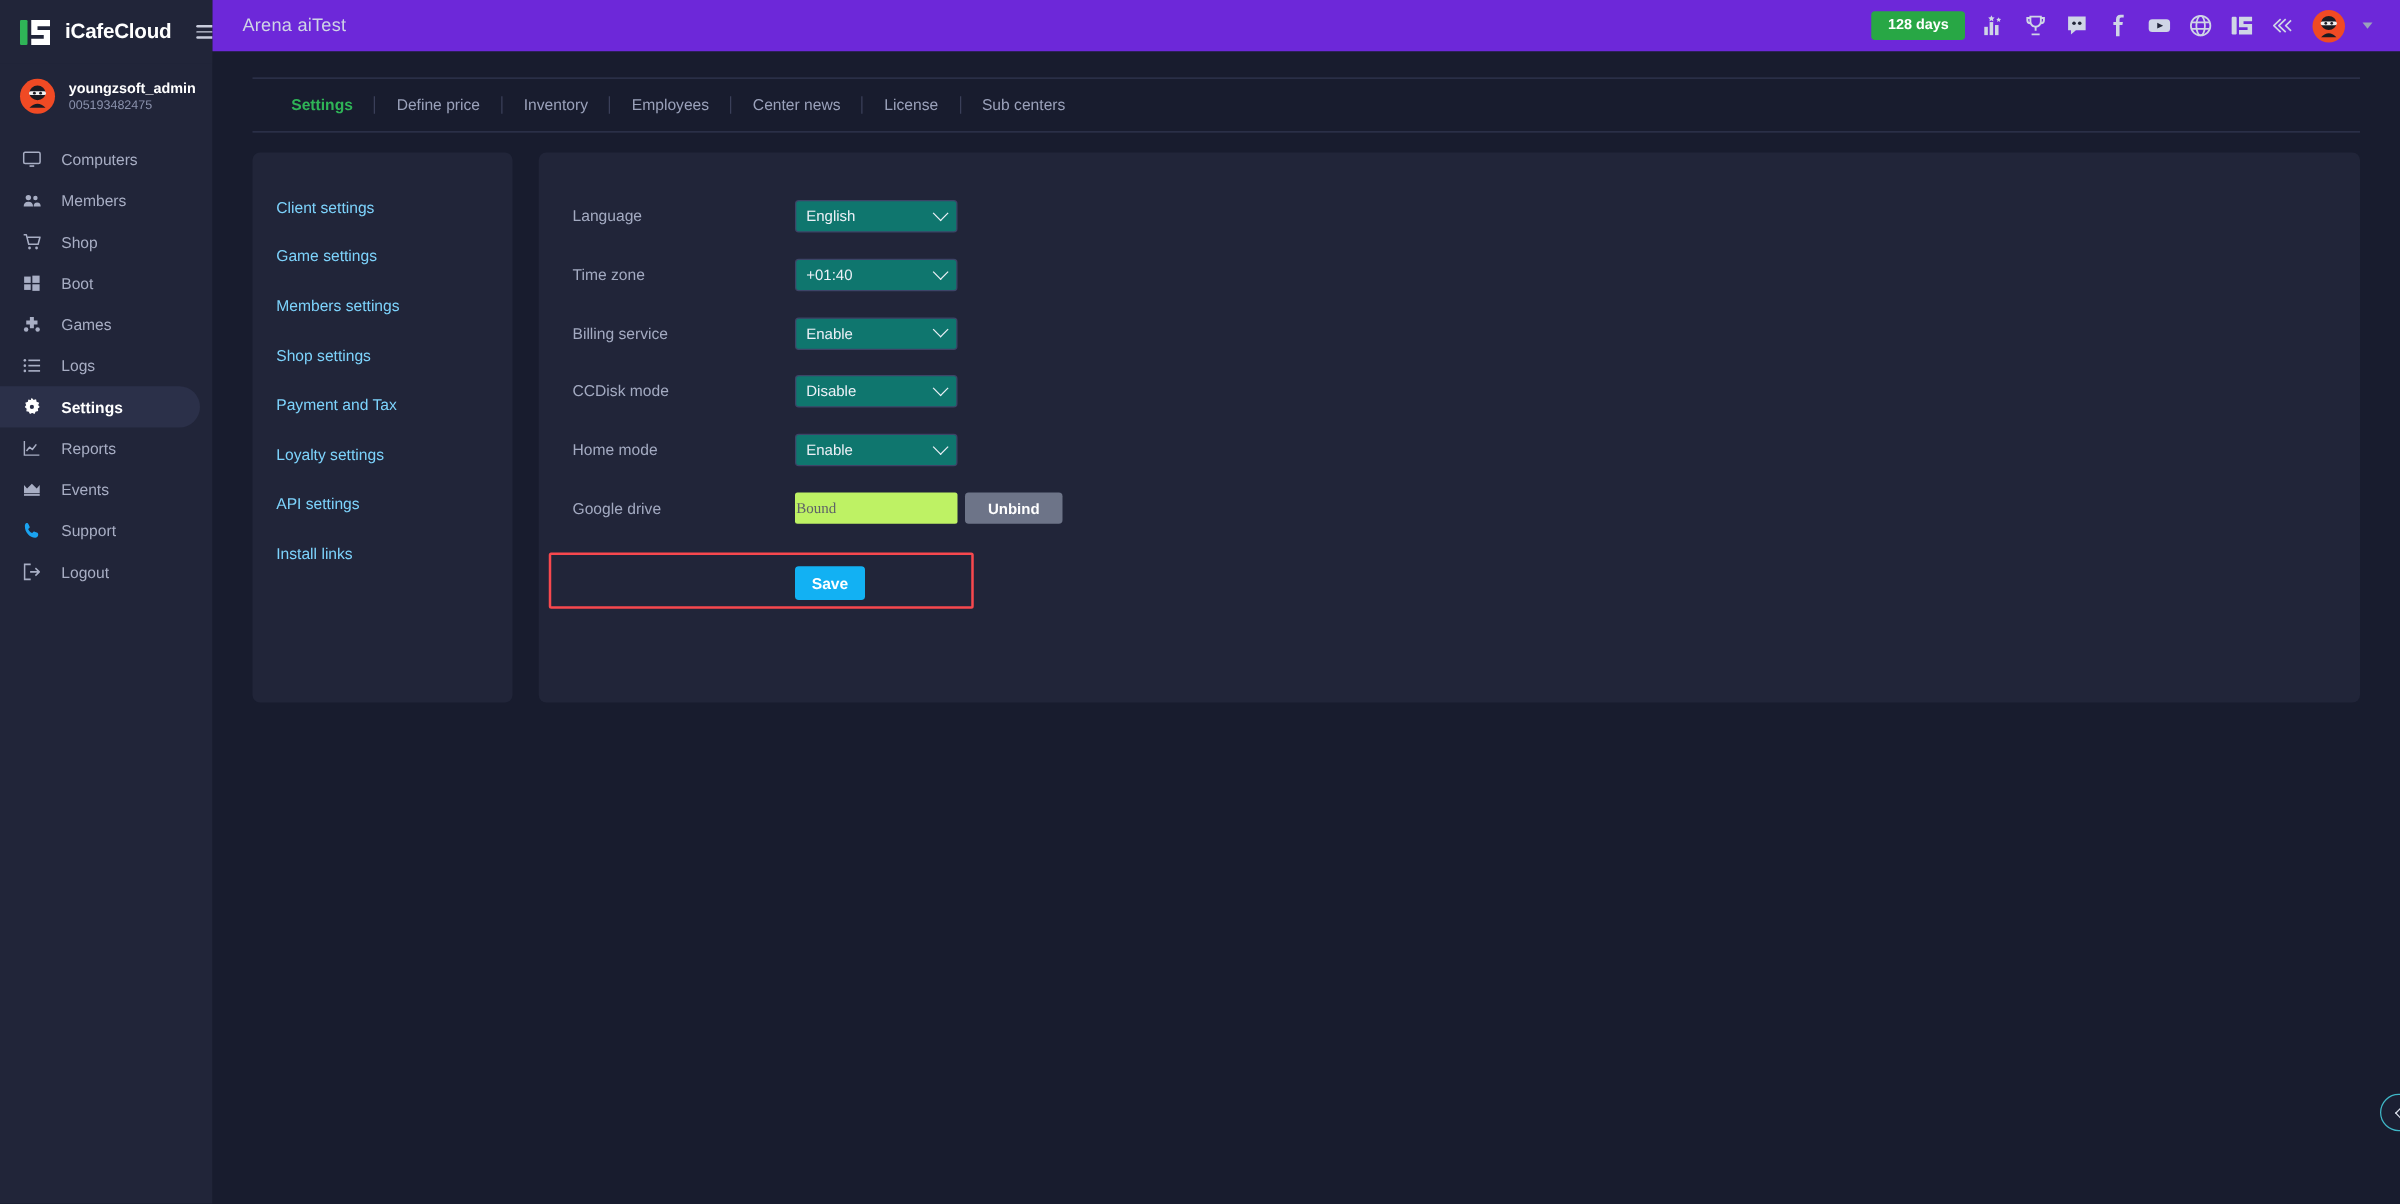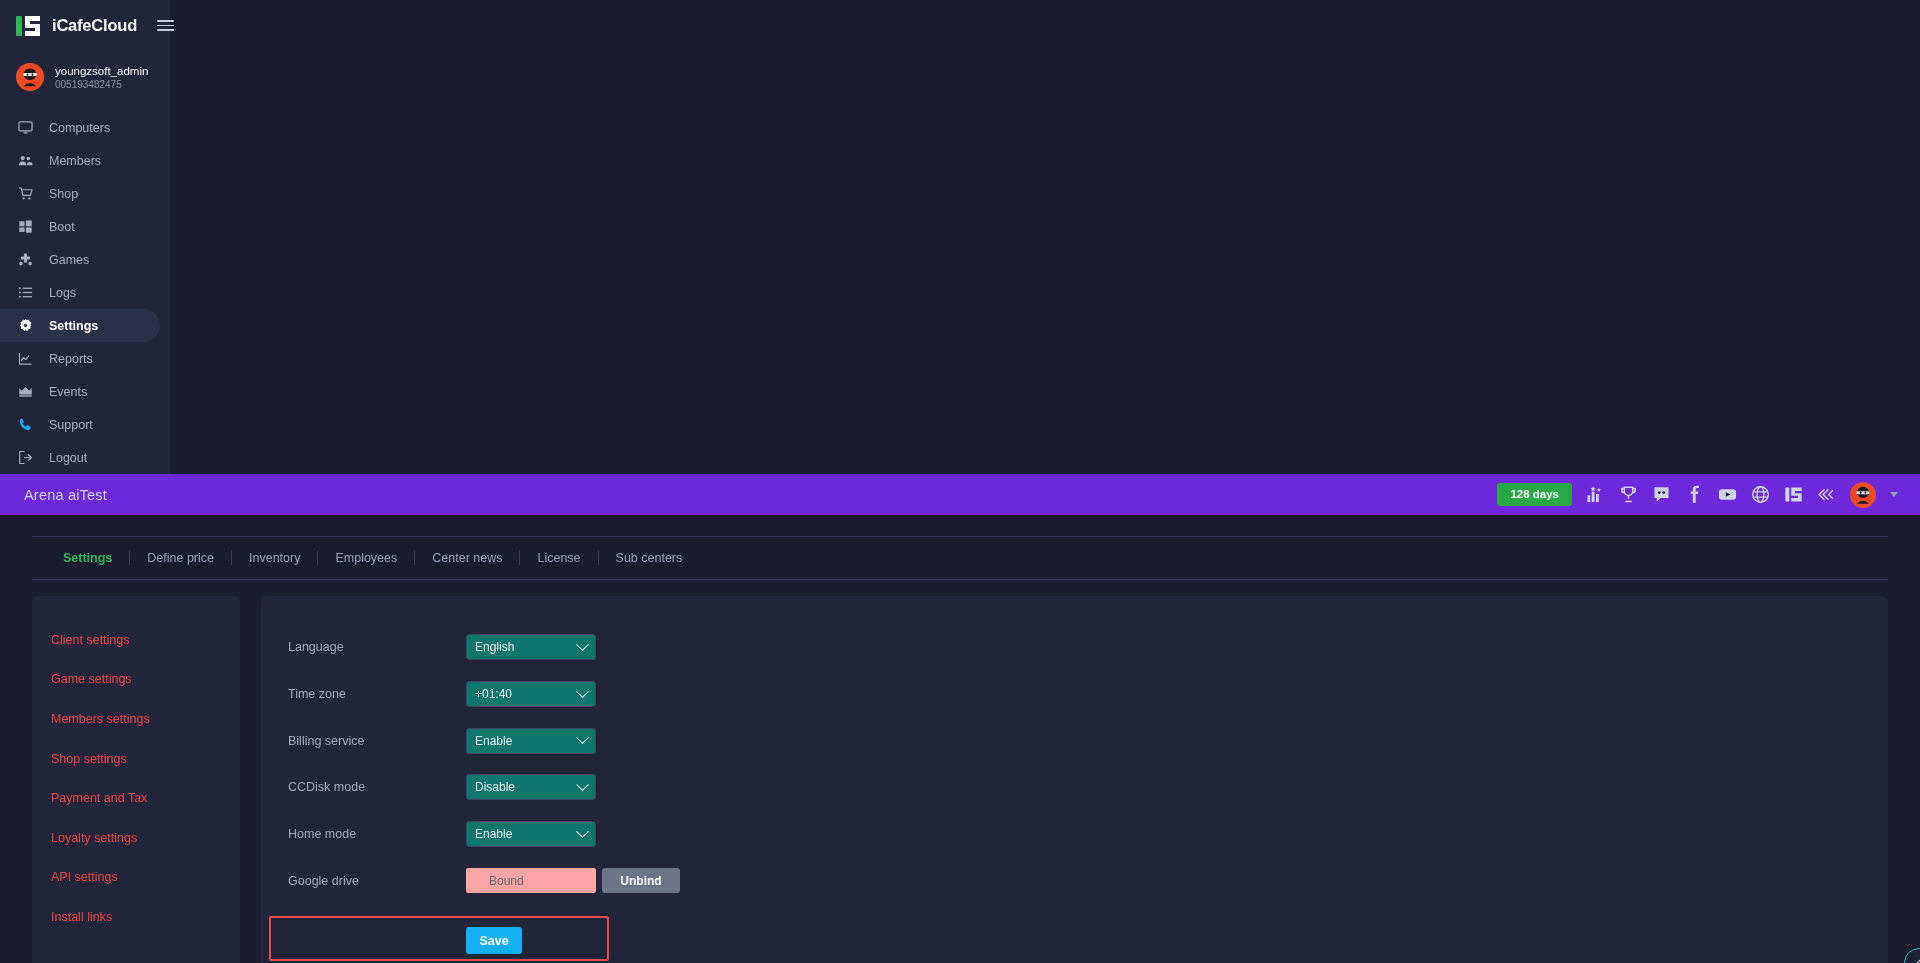--- a/index.html
+++ b/index.html
@@ -3,21 +3,21 @@
 <meta charset="utf-8">
 <title>iCafeCloud — Center settings</title>
 <style>
   * { box-sizing: border-box; margin: 0; padding: 0; }
   html, body {
     width: 1920px; height: 963px;
     background: #181c2e;
     font-family: "Liberation Sans", sans-serif;
     overflow: hidden;
   }
-  .app { display: flex; width: 1920px; height: 963px; flex-direction: column; }
+  .app { display: flex; width: 1920px; height: 963px; }
 
   
   .sidebar {
     width: 170px; flex: 0 0 170px;
     background: #212539;
     display: flex; flex-direction: column;
   }
   .brand {
     height: 51px; display: flex; align-items: center;
     padding-left: 16px; gap: 10px;
@@ -35,21 +35,21 @@
     display: flex; align-items: center; gap: 11px;
     padding: 12px 0 14px 16px;
   }
   .avatar-sm {
     width: 28px; height: 28px; flex: 0 0 28px; border-radius: 50%;
     background: #f04a24; position: relative; overflow: hidden;
   }
   .ninja-face { position:absolute; left:50%; top:50%; transform:translate(-50%,-50%); }
   .profile-text { display: flex; flex-direction: column; gap: 2px; min-width: 0; }
   .profile-name {
-    color: #ffffff; font-size: 11.5px; font-weight: 400; white-space: nowrap;
+    color: #ffffff; font-size: 11.5px; font-weight: 700; white-space: nowrap;
   }
   .profile-id { color: #8b92ad; font-size: 10px; white-space: nowrap; }
 
   .nav { display: flex; flex-direction: column; padding-top: 6px; }
   .nav-item {
     display: flex; align-items: center; gap: 16px;
     height: 33px; margin: 0 10px 0 0;
     padding-left: 18px;
     color: #a8aec4; font-size: 12.5px;
     border-radius: 0 18px 18px 0; cursor: pointer;
@@ -102,21 +102,21 @@
   .content { display: flex; gap: 21px; padding: 16px 32px 0 32px; }
 
   .settings-menu {
     width: 208px; flex: 0 0 208px;
     background: #212539; border-radius: 6px;
     padding: 24px 0 22px 0; align-self: flex-start;
     min-height: 440px;
   }
   .sm-item {
     padding: 0 0 0 19px; height: 39.6px; display: flex; align-items: center;
-    color: #ef4444; font-size: 12.5px; cursor: pointer; white-space: nowrap;
+    color: #7dd3fc; font-size: 12.5px; cursor: pointer; white-space: nowrap;
   }
   .sm-item.active { color: #ffffff; font-weight: 700; }
 
   .panel {
     flex: 1; background: #212539; border-radius: 6px;
     min-height: 371px; padding: 28px 0 30px 0; position: relative;
   }
   .form-row {
     display: flex; align-items: center; height: 46.7px; padding-left: 27px;
     position: relative;
@@ -139,23 +139,23 @@
 
   
   .highlight-box {
     position: absolute; left: 8px; top: 320px;
     width: 340px; height: 45px;
     border: 2.5px solid #f8484e; border-radius: 2px;
     pointer-events: none; z-index: 5;
   }
 
   .gdrive-input {
-    width: 130px; height: 25px; background: #fca5a5; border: none; border-radius: 2px;
-    color: #5f6268; font-size: 12px; padding: 0 23px; outline: none;
-    font-family: Liberation Sans, sans-serif;
+    width: 130px; height: 25px; background: #bef264; border: none; border-radius: 2px;
+    color: #5f6268; font-size: 12px; padding: 0 1px; outline: none;
+    font-family: Liberation Serif, serif;
   }
   .gdrive-input::placeholder { color: #5f6268; }
   .unbind-btn {
     margin-left: 6px; width: 78px; height: 25px;
     background: #6d7488; border: none; border-radius: 3px;
     color: #ffffff; font-size: 12px; font-weight: 700; cursor: pointer;
     font-family: "Liberation Sans", sans-serif;
   }
   .save-row { display: flex; justify-content: flex-start; padding-left: 205px; margin-top: 23px; }
   .save-btn {

